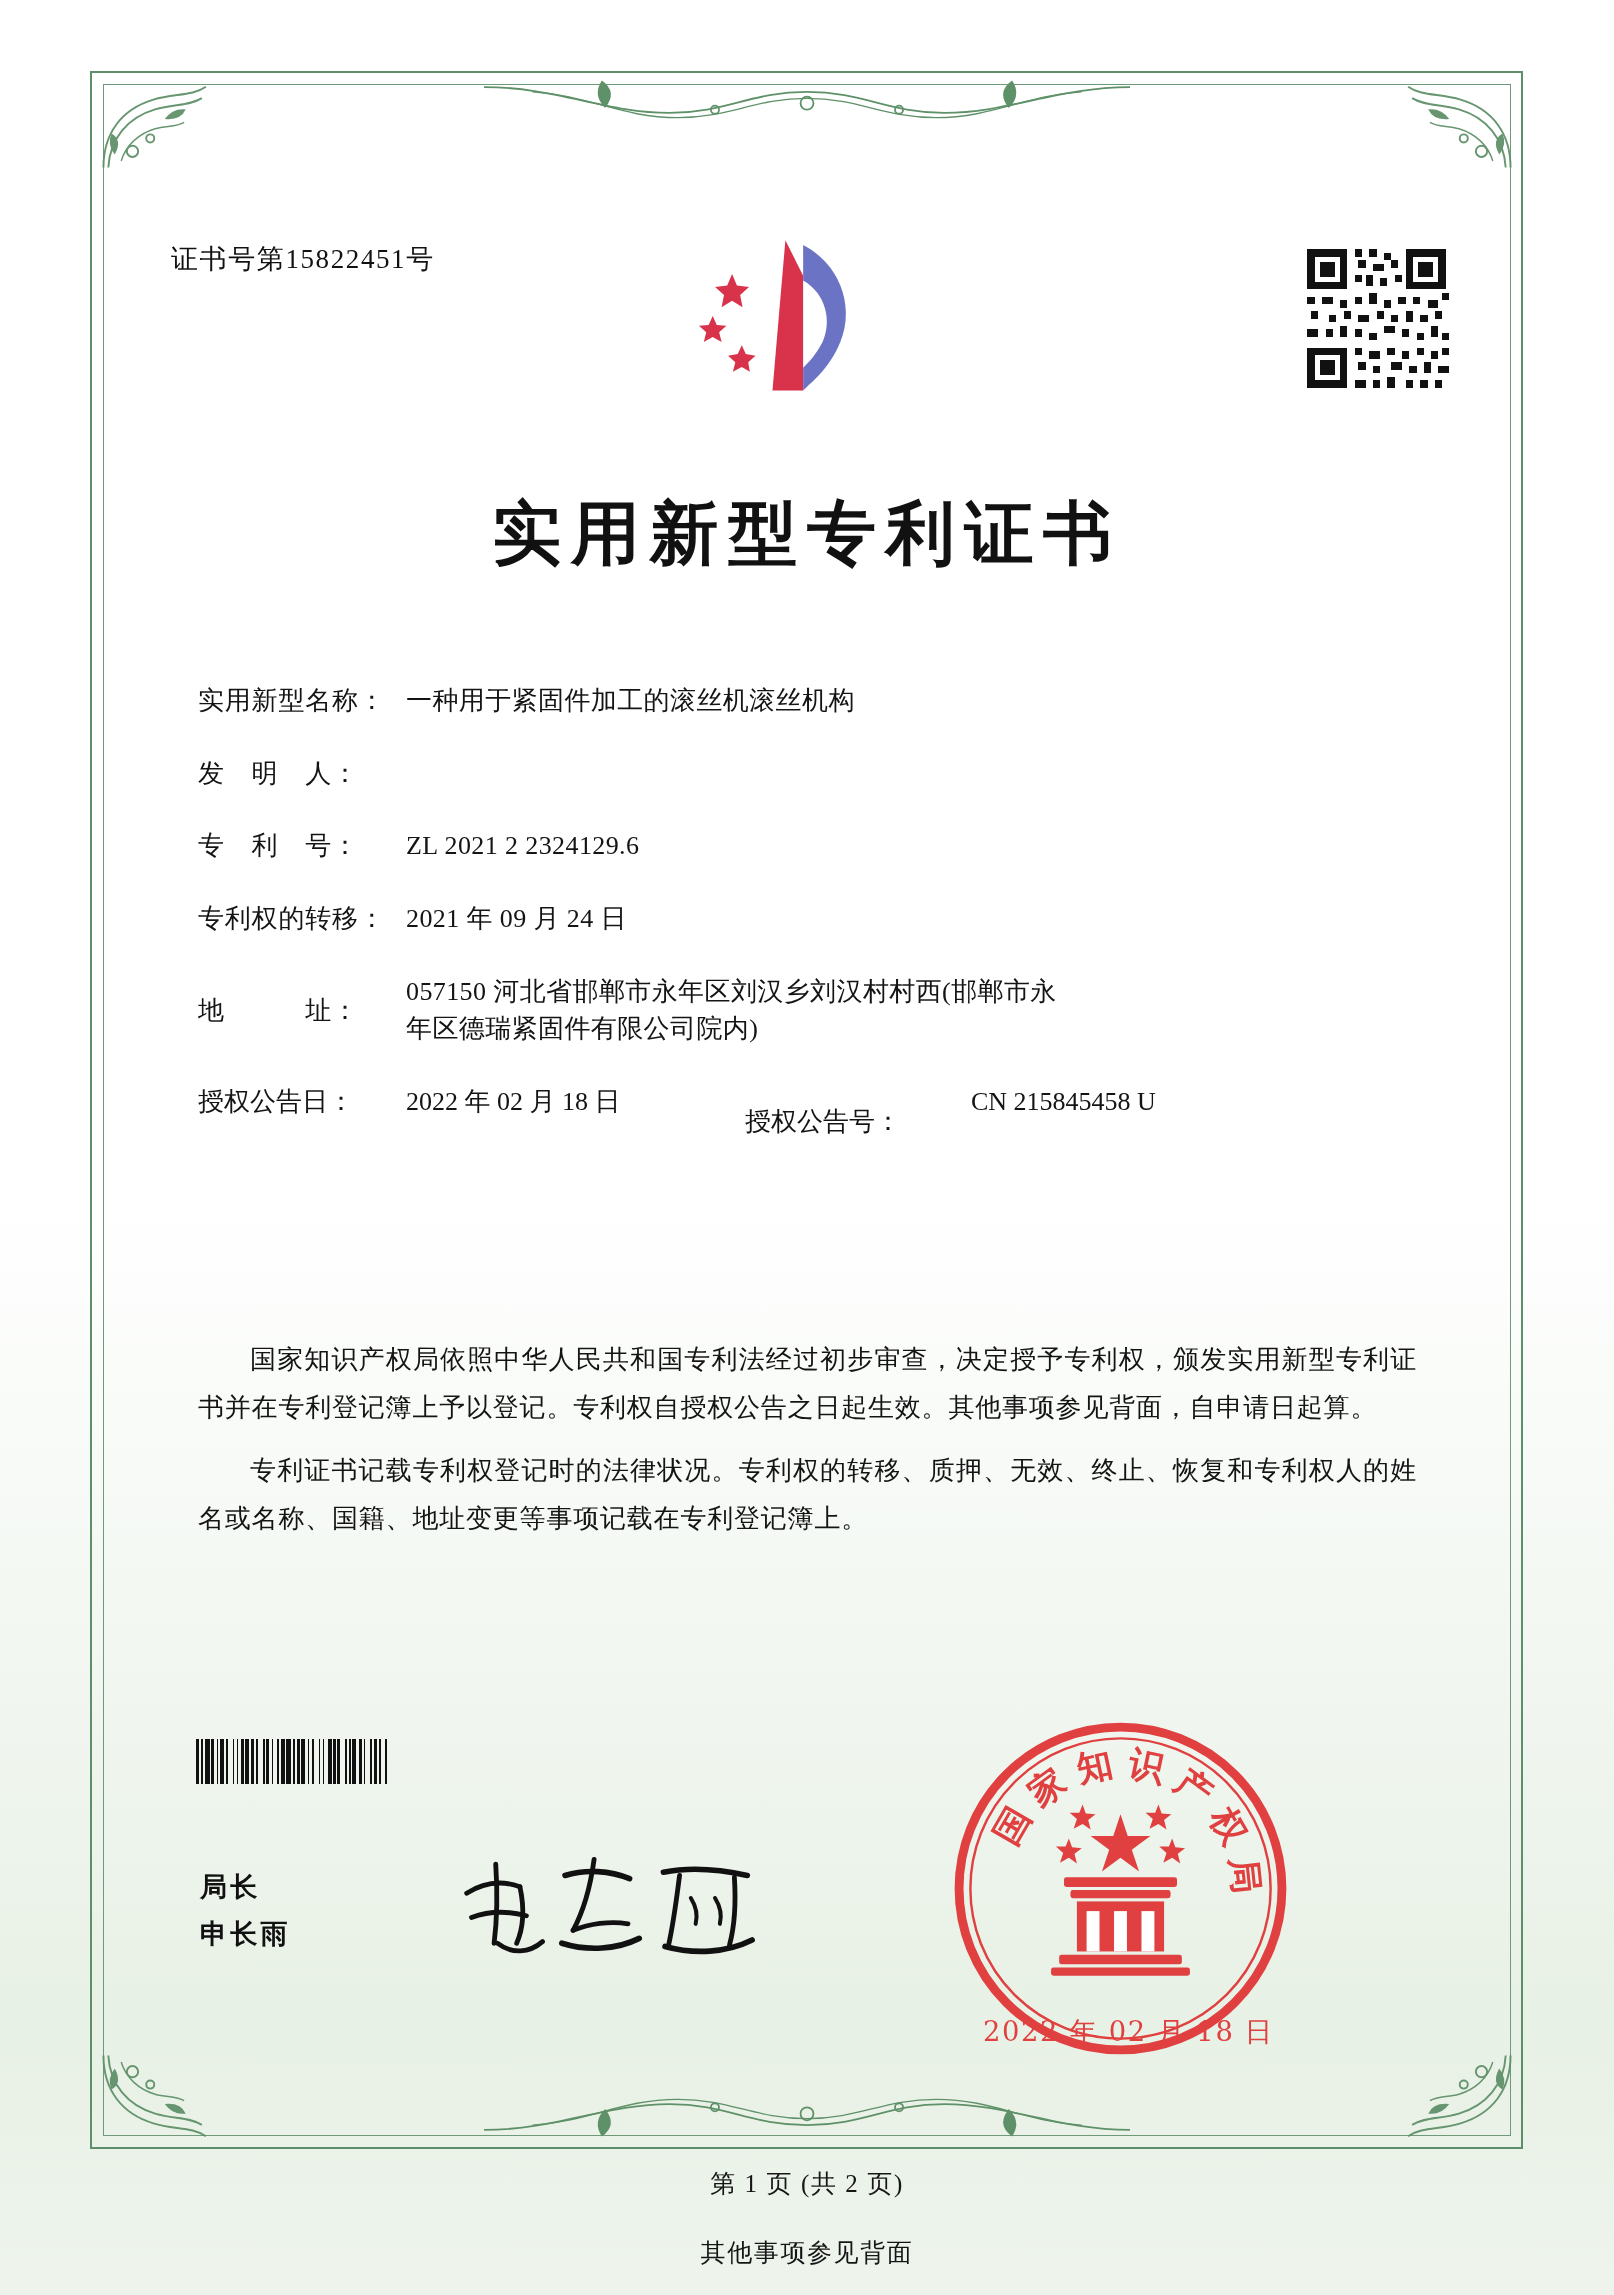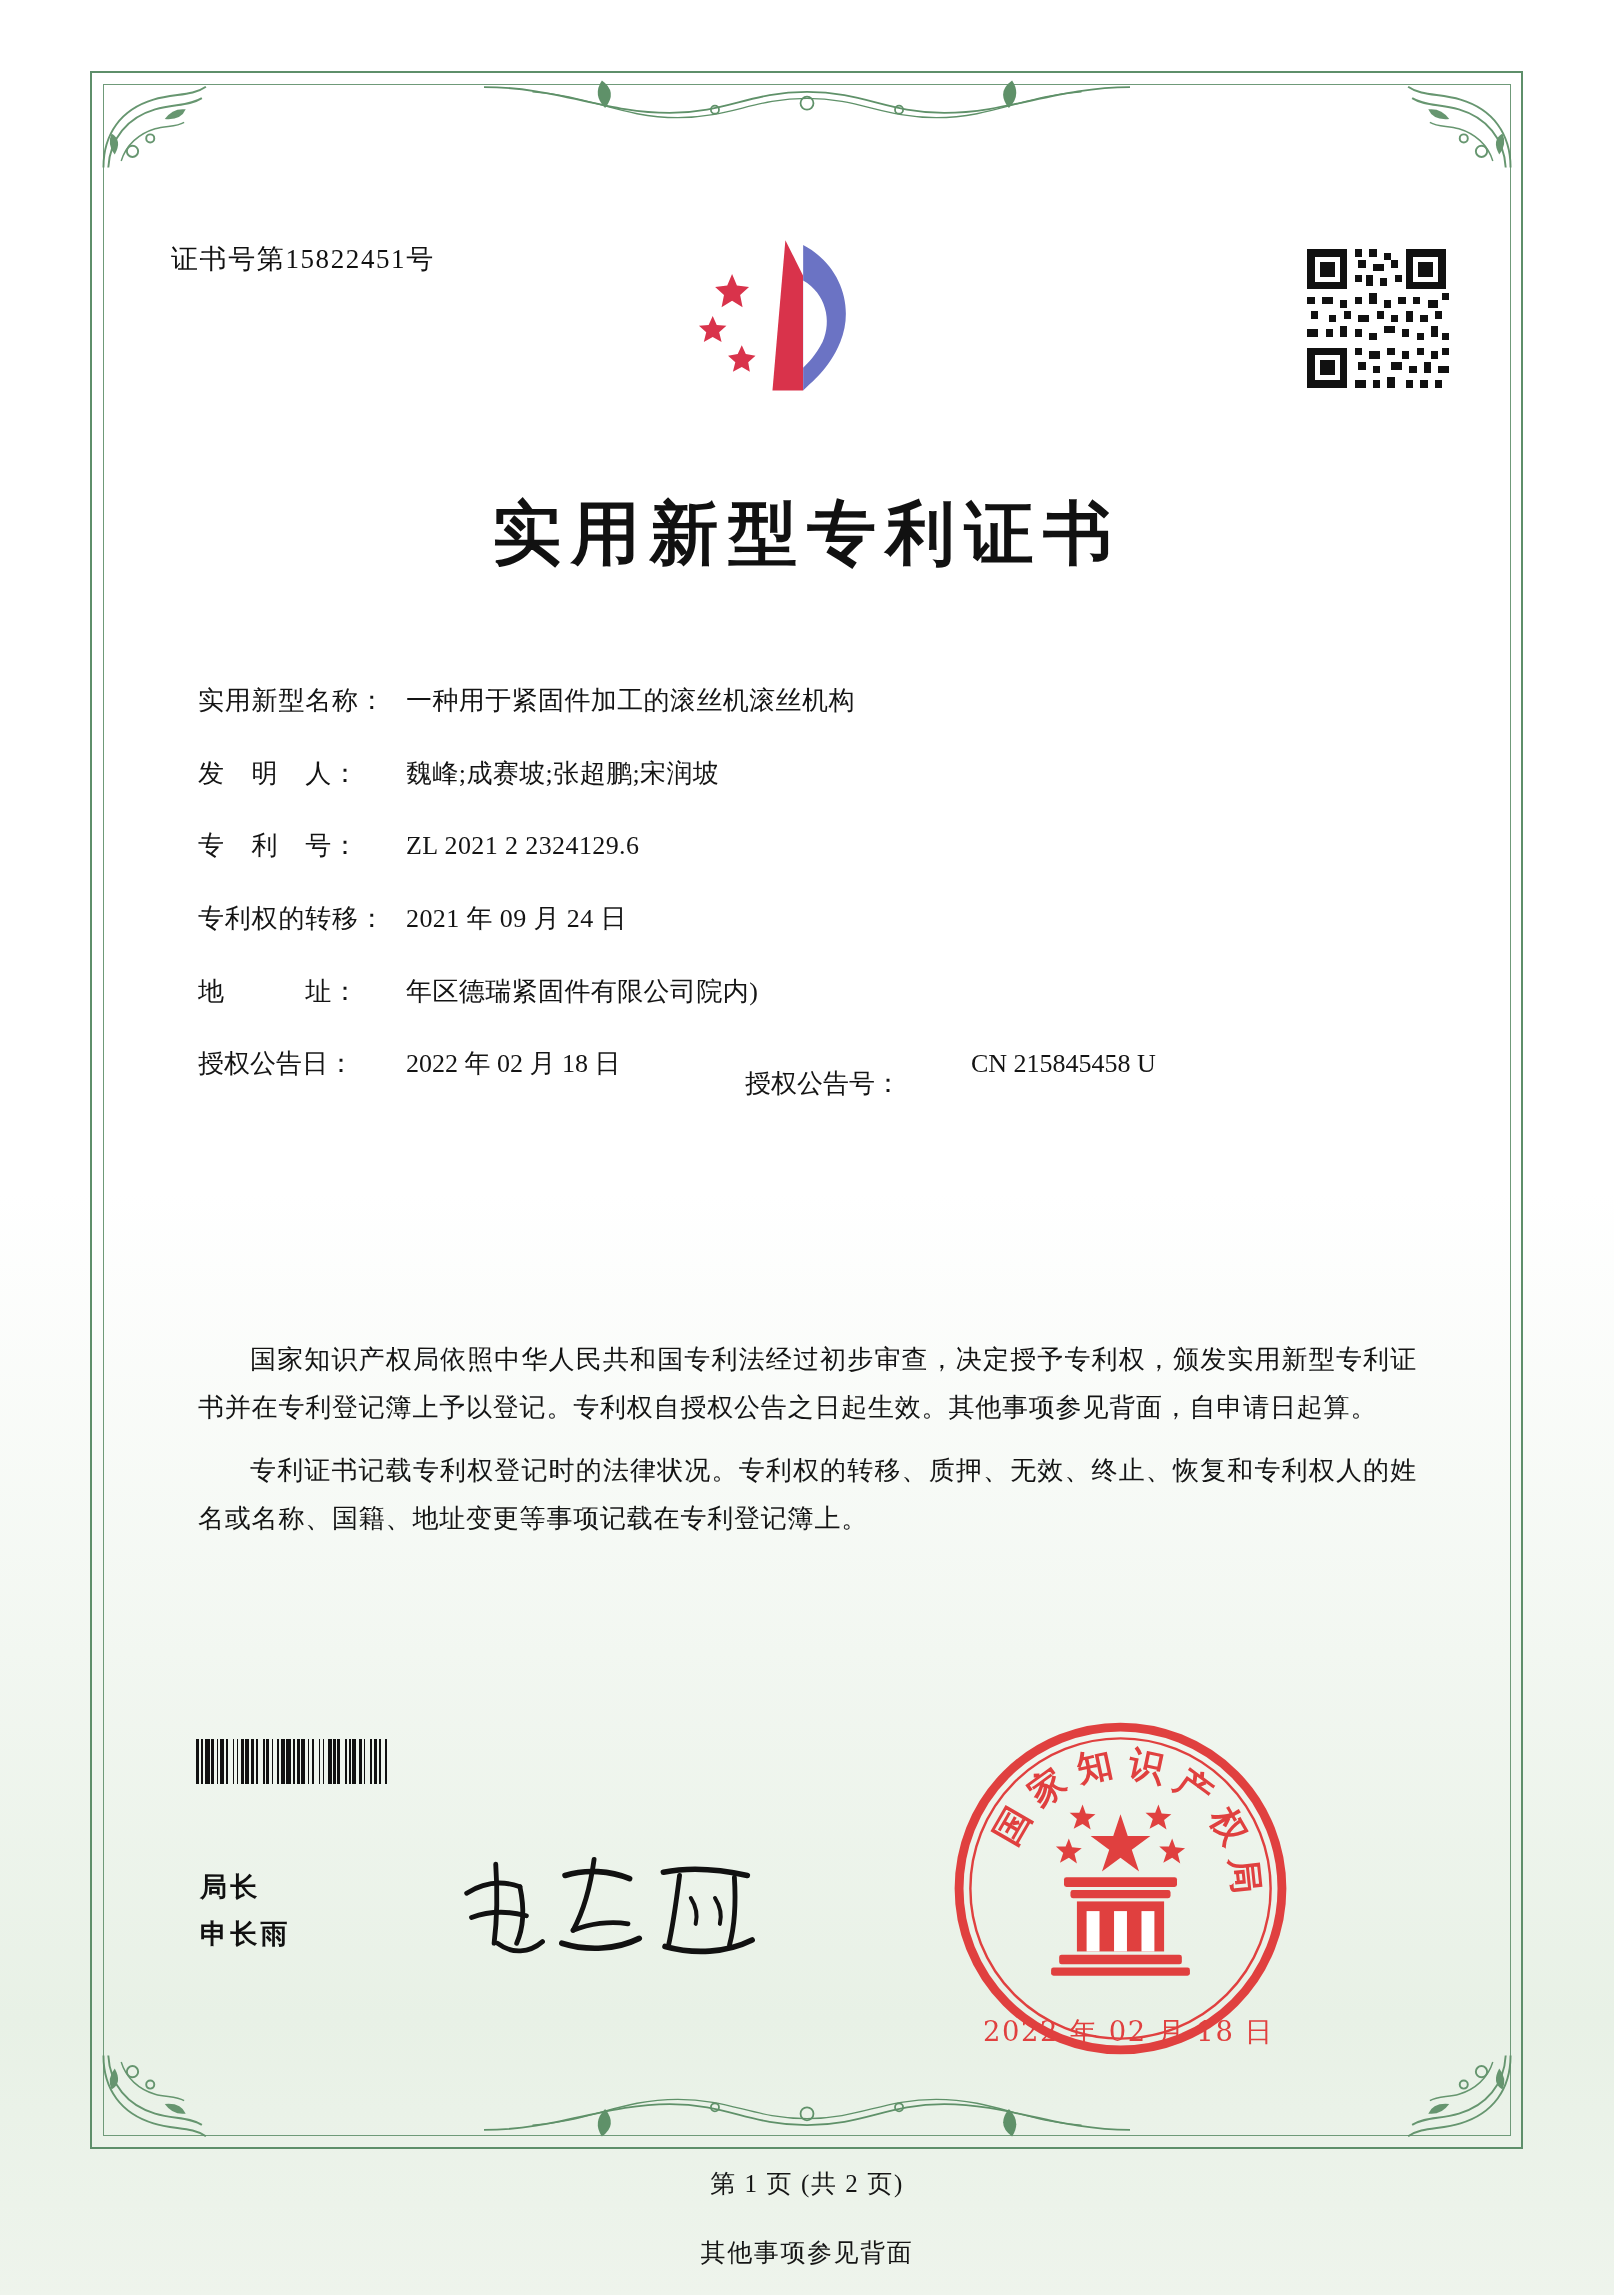--- a/index.html
+++ b/index.html
@@ -425,37 +425,37 @@
 
   <div class="fields">
 
     <div class="row">
       <span class="label">实用新型名称：</span>
       <span class="value">一种用于紧固件加工的滚丝机滚丝机构</span>
     </div>
 
     <div class="row">
       <span class="label">发　明　人：</span>
-      <span class="value">魏峰;成赛坡;张超鹏;宋润坡</span>
     </div>
 
     <div class="row">
       <span class="label">专　利　号：</span>
       <span class="value">ZL 2021 2 2324129.6</span>
     </div>
 
     <div class="row">
       <span class="label">专利权的转移：</span>
       <span class="value">2021 年 09 月 24 日</span>
     </div>
 
 
     <div class="row">
       <span class="label">地　　　址：</span>
       <span class="value">
+        <span>057150 河北省邯郸市永年区刘汉乡刘汉村村西(邯郸市永</span>
         <span class="line2">年区德瑞紧固件有限公司院内)</span>
       </span>
     </div>
 
     <div class="row-dual">
       <span class="left-label">授权公告日：</span>
       <span class="left-value">2022 年 02 月 18 日</span>
       <span class="right-label">授权公告号：</span>
       <span class="right-value">CN 215845458 U</span>
     </div>

